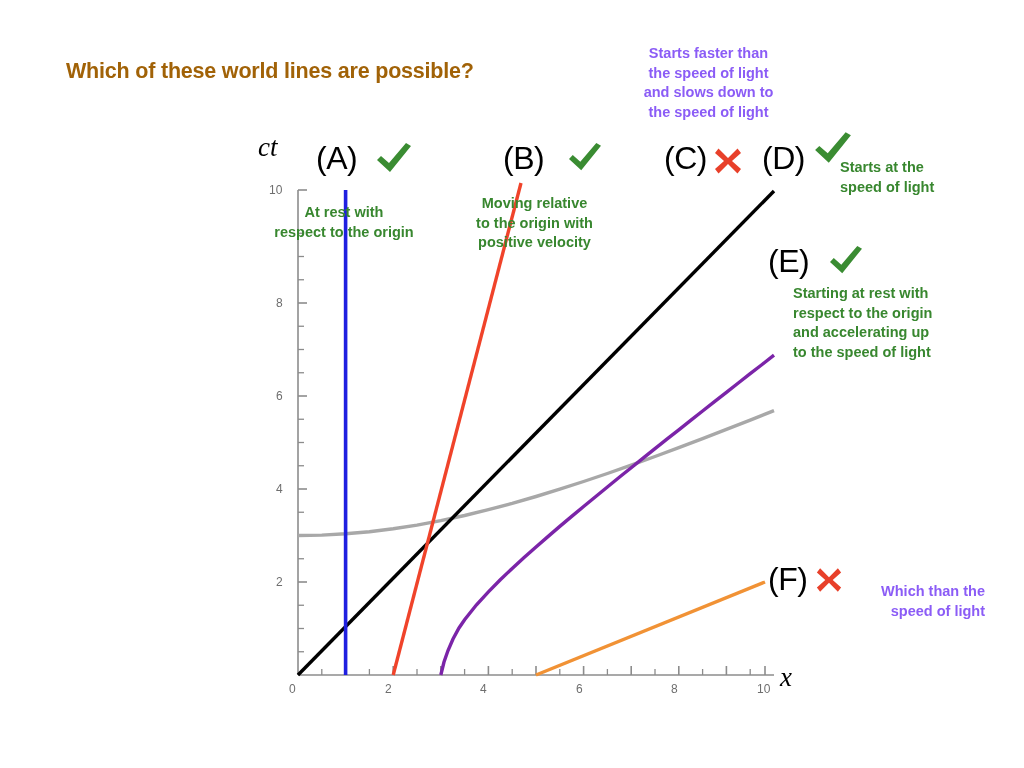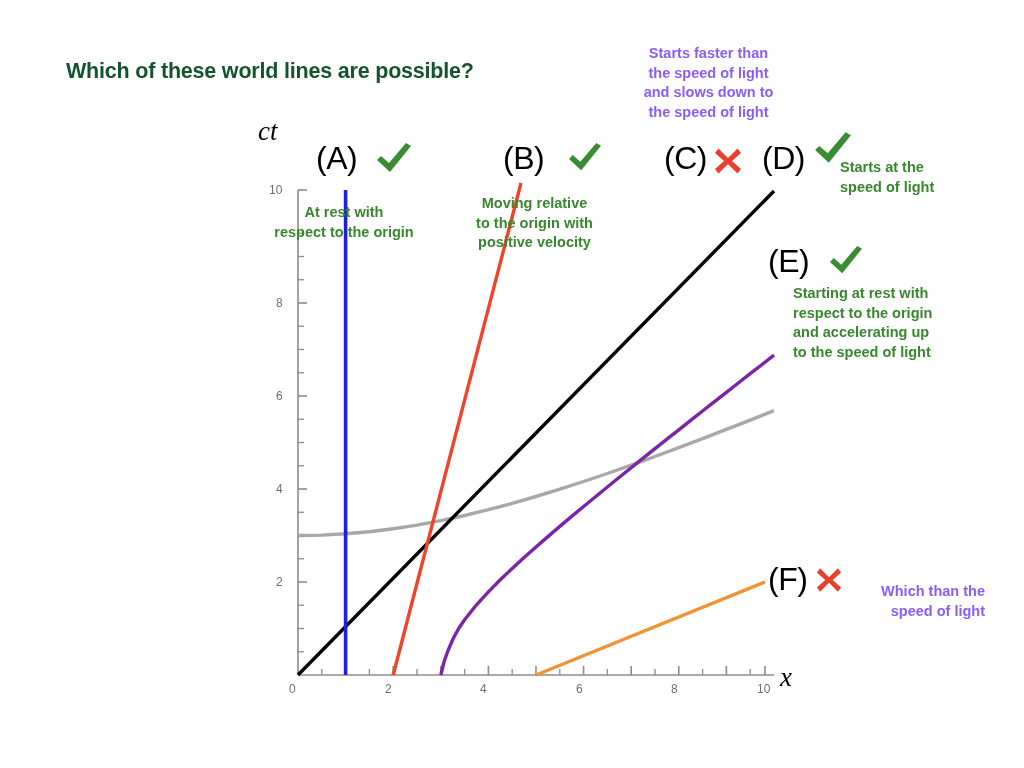--- a/index.html
+++ b/index.html
@@ -10,34 +10,34 @@
     overflow:hidden;
     position:relative;
   }
   .abs{position:absolute;}
 
   
   #question{
     left:66px;top:57px;
     font-size:21.5px;
     font-weight:bold;
-    color:#14532d;
+    color:#a16207;
     line-height:28px;
     letter-spacing:-0.2px;
     white-space:nowrap;
   }
 
   
   .axis-letter{
     font-family:"Liberation Serif", serif;
     font-style:italic;
     font-size:27px;
     color:#000000;
   }
-  #ct-label{left:258px;top:116px;text-align:center;}
+  #ct-label{left:258px;top:132px;text-align:center;}
   #x-label{left:780px;top:662px;}
 
   
   .choice{
     font-size:32px;
     color:#000000;
     font-family:"Liberation Sans", sans-serif;
     white-space:nowrap;
     letter-spacing:-0.5px;
   }

